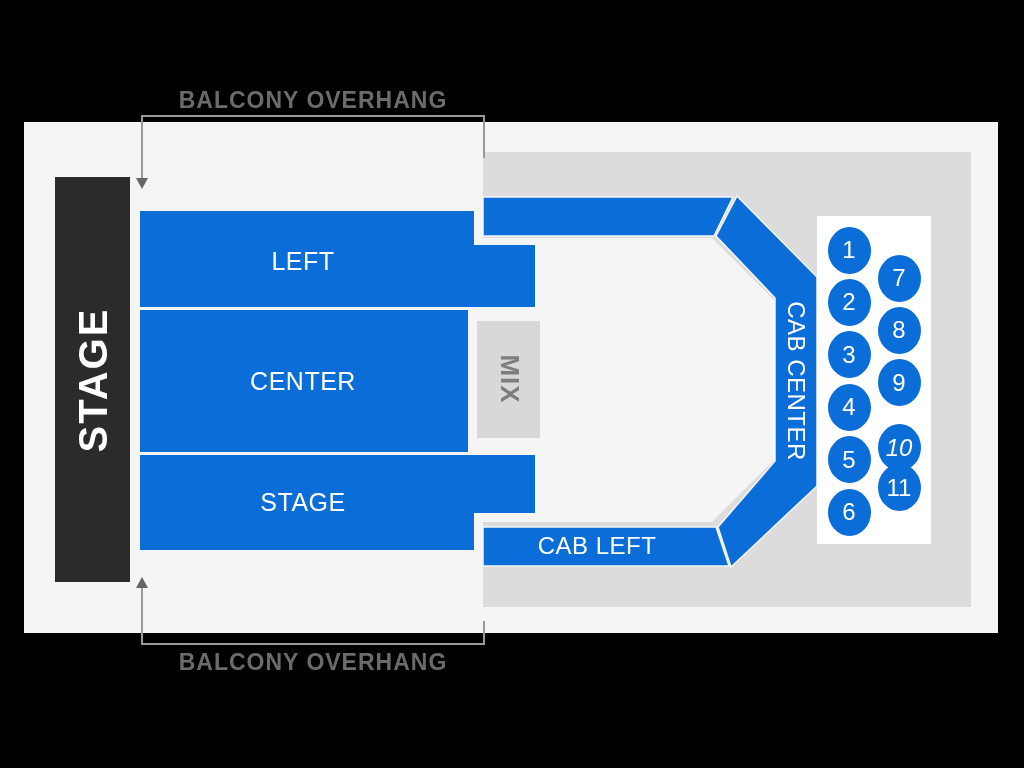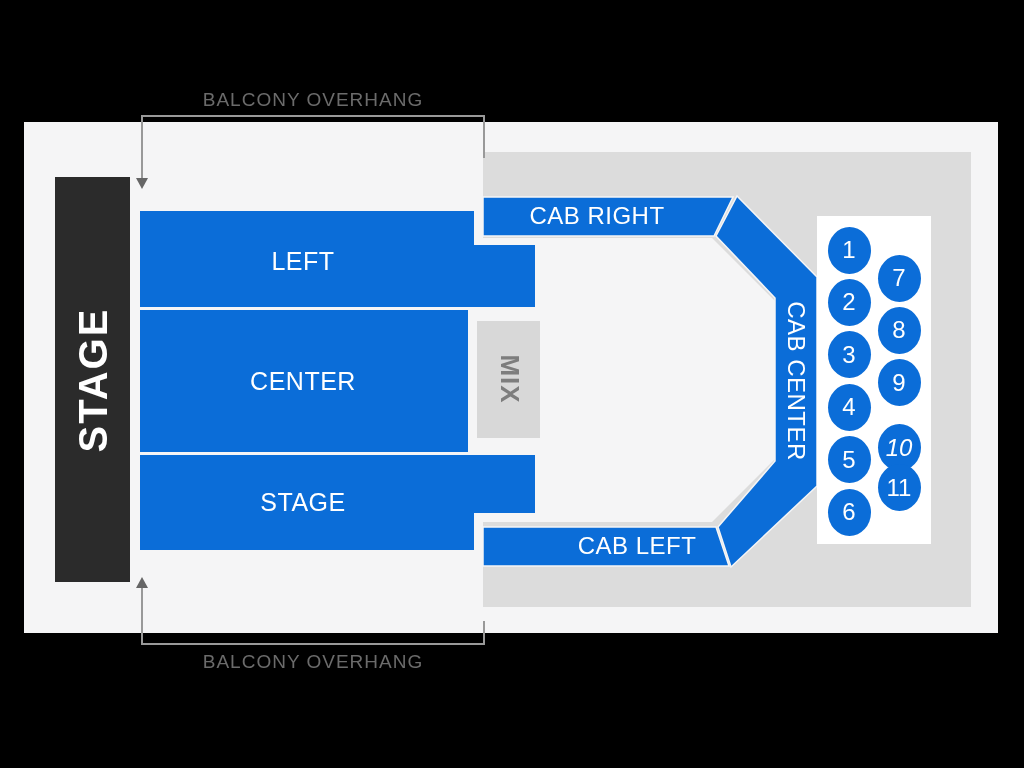--- a/index.html
+++ b/index.html
@@ -7,21 +7,21 @@
     font-family:"Liberation Sans",sans-serif;}
   #shapes{position:absolute;left:0;top:0;}
   .label{position:absolute;white-space:nowrap;color:#fff;
     transform:translate(-50%,-50%);font-family:"Liberation Sans",sans-serif;}
   .rot90{transform:translate(-50%,-50%) rotate(90deg);}
   .rotm90{transform:translate(-50%,-50%) rotate(-90deg);}
   .sec-label{font-size:25px;letter-spacing:0.5px;}
   .cab-label{font-size:24px;letter-spacing:0.5px;}
   .stage-label{font-size:40px;font-weight:bold;letter-spacing:2px;}
   .mix-label{font-size:26px;font-weight:bold;color:#7d7d7d;letter-spacing:1px;}
-  .balcony-label{font-size:19px;font-weight:normal;color:#6b6b6b;letter-spacing:1px;}
+  .balcony-label{font-size:23px;font-weight:bold;color:#6b6b6b;letter-spacing:1px;}
   #cab-boxes{position:absolute;left:817px;top:216px;width:114px;height:328px;background:#fff;}
   .seat{position:absolute;width:43px;height:47px;border-radius:50%;background:#0b6dd8;
     color:#fff;font-size:24px;display:flex;align-items:center;justify-content:center;}
 </style>
 </head>
 <body>
 
 <div id="stage-map">
 
   <svg id="shapes" width="1024" height="768">
@@ -56,22 +56,21 @@
 
   <div class="label balcony-label" style="left:313px;top:100px;">BALCONY OVERHANG</div>
   <div class="label balcony-label" style="left:313px;top:662px;">BALCONY OVERHANG</div>
 
   <div class="label stage-label rotm90" style="left:93px;top:380px;">STAGE</div>
 
   <div class="label sec-label" style="left:303px;top:261px;">LEFT</div>
   <div class="label sec-label" style="left:303px;top:381px;">CENTER</div>
   <div class="label sec-label" style="left:303px;top:502px;">STAGE</div>
 
-  <div class="label cab-label" style="left:597px;top:216px;">CAB RIGHT</div>
-  <div class="label cab-label" style="left:597px;top:546px;margin-left:40px;">CAB LEFT</div>
+  <div class="label cab-label" style="left:597px;top:546px;">CAB LEFT</div>
   <div class="label cab-label rot90" style="left:796px;top:381px;">CAB CENTER</div>
 
   <div class="label mix-label rot90" style="left:509px;top:379px;">MIX</div>
 
   <div id="cab-boxes">
       <div class="seat" style="left: 10.5px; top: 10.5px;">1</div>
       <div class="seat" style="left: 10.5px; top: 62.9px;">2</div>
       <div class="seat" style="left: 10.5px; top: 115.3px;">3</div>
       <div class="seat" style="left: 10.5px; top: 167.7px;">4</div>
       <div class="seat" style="left: 10.5px; top: 220.1px;">5</div>

